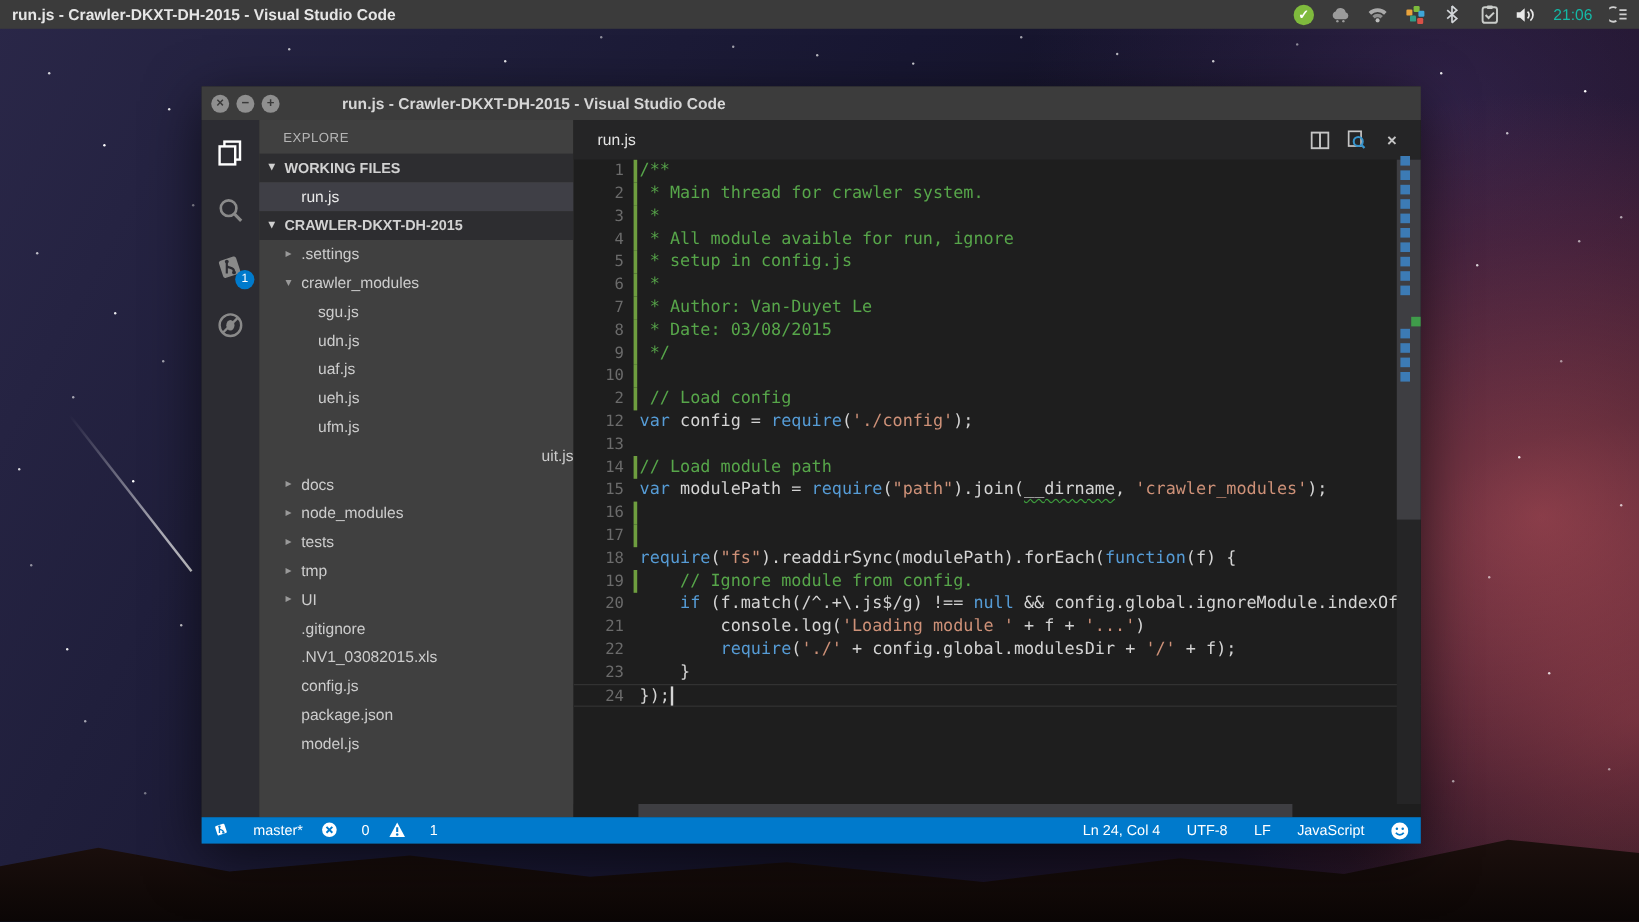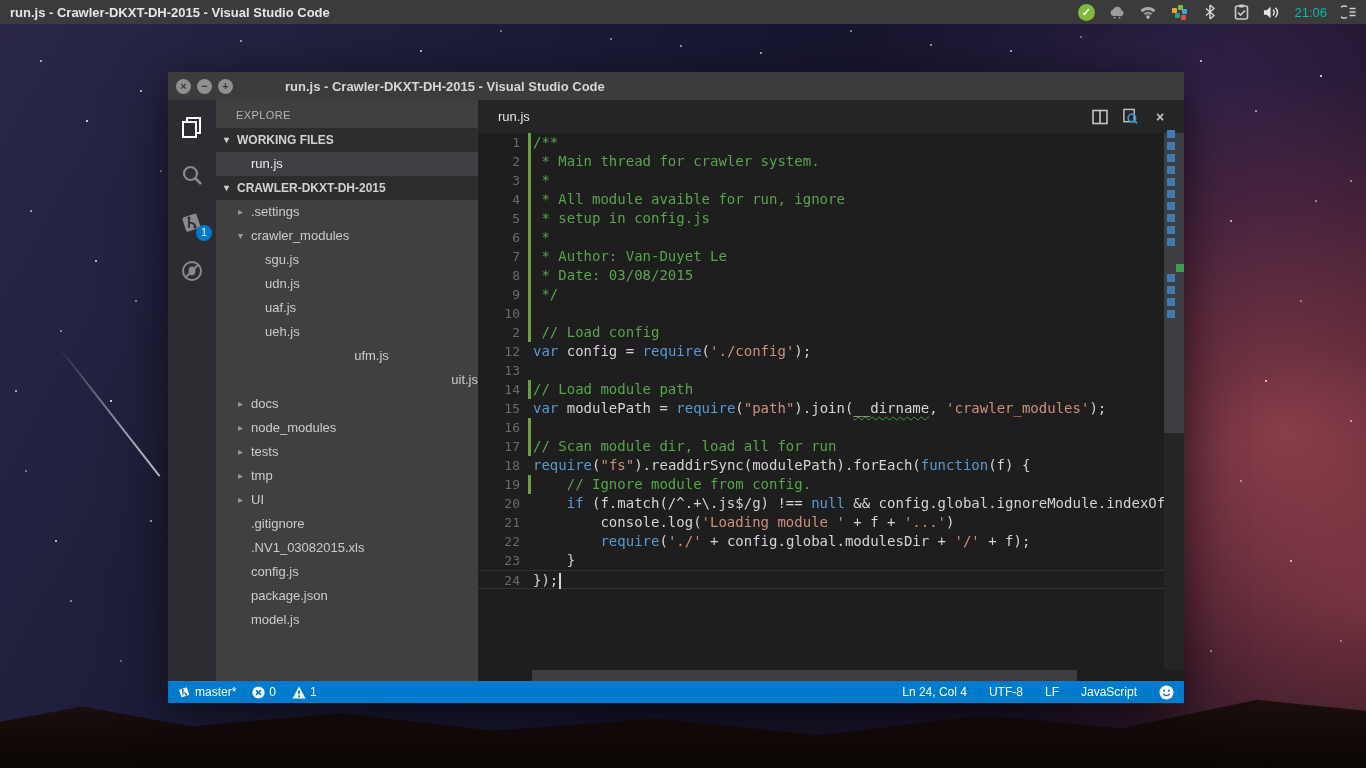--- a/index.html
+++ b/index.html
@@ -104,21 +104,21 @@
   .vthumb { position:absolute; top:0; left:0; right:0; height:300px; background:#3e3e42; }
   .rmark { position:absolute; left:3px; width:8px; height:8px; background:#3c7bb5; }
   .rmark.green { left:12px; background:#3f9c4a; }
   .hscroll { position:absolute; left:0; right:0; bottom:0; height:11px; background:#1e1e1e; }
   .hthumb { position:absolute; left:54px; width:545px; top:0; bottom:0; background:#3e3e42; }
 
   
   .statusbar { position:absolute; left:0; right:0; bottom:0; height:22px;
     background:var(--statusbar,#007ACC); color:#fff; display:flex; align-items:center;
     font-size:12px; padding:0 10px; }
-  .sitem { display:flex; align-items:center; gap:4px; margin-right:16px; cursor:default; }
+  .sitem { display:flex; align-items:flex-start; gap:20px; margin-right:16px; cursor:default; }
   .sright { margin-left:auto; display:flex; align-items:center; }
   .sright .sitem { margin-right:0; margin-left:22px; }
 </style>
 </head>
 <body>
 
 <div class="desktop">
   <div class="stars"></div>
   <div class="meteor"></div>
   <div class="mountains"></div>
@@ -255,21 +255,21 @@
             <span>udn.js</span>
           </div>
           <div class="trow file" style="padding-left: 36px;">
             <span class="twist"></span>
             <span>uaf.js</span>
           </div>
           <div class="trow file" style="padding-left: 36px;">
             <span class="twist"></span>
             <span>ueh.js</span>
           </div>
-          <div class="trow file" style="padding-left: 36px; justify-content: center;">
+          <div class="trow file" style="padding-left: 36px;">
             <span class="twist"></span>
             <span>ufm.js</span>
           </div>
           <div class="trow file" style="padding-left: 36px; justify-content: flex-end;">
             <span class="twist"></span>
             <span>uit.js</span>
           </div>
           <div class="trow folder" style="padding-left: 22px;">
             <span class="twist">▸</span>
             <span>docs</span>
@@ -344,21 +344,21 @@
           <div class="cline"><span class="ln">7</span><span class="gut added"></span><span class="txt"><span class="tok cm"> * Author: Van-Duyet Le</span></span></div>
           <div class="cline"><span class="ln">8</span><span class="gut added"></span><span class="txt"><span class="tok cm"> * Date: 03/08/2015</span></span></div>
           <div class="cline"><span class="ln">9</span><span class="gut added"></span><span class="txt"><span class="tok cm"> */</span></span></div>
           <div class="cline"><span class="ln">10</span><span class="gut added"></span><span class="txt"></span></div>
           <div class="cline"><span class="ln">2</span><span class="gut added"></span><span class="txt"><span class="tok cm"> // Load config</span></span></div>
           <div class="cline"><span class="ln">12</span><span class="gut"></span><span class="txt"><span class="tok kw">var</span><span class="tok df"> config = </span><span class="tok kw">require</span><span class="tok df">(</span><span class="tok st">'./config'</span><span class="tok df">);</span></span></div>
           <div class="cline"><span class="ln">13</span><span class="gut"></span><span class="txt"></span></div>
           <div class="cline"><span class="ln">14</span><span class="gut added"></span><span class="txt"><span class="tok cm">// Load module path</span></span></div>
           <div class="cline"><span class="ln">15</span><span class="gut"></span><span class="txt"><span class="tok kw">var</span><span class="tok df"> modulePath = </span><span class="tok kw">require</span><span class="tok df">(</span><span class="tok st">"path"</span><span class="tok df">).join(</span><span class="tok wr">__dirname</span><span class="tok df">, </span><span class="tok st">'crawler_modules'</span><span class="tok df">);</span></span></div>
           <div class="cline"><span class="ln">16</span><span class="gut added"></span><span class="txt"></span></div>
-          <div class="cline"><span class="ln">17</span><span class="gut added"></span><span class="txt"><span class="tok cm">// Scan module dir, load all for run</span></span></div>
+          <div class="cline"><span class="ln">17</span><span class="gut added"></span></div>
           <div class="cline"><span class="ln">18</span><span class="gut"></span><span class="txt"><span class="tok kw">require</span><span class="tok df">(</span><span class="tok st">"fs"</span><span class="tok df">).readdirSync(modulePath).forEach(</span><span class="tok kw">function</span><span class="tok df">(f) {</span></span></div>
           <div class="cline"><span class="ln">19</span><span class="gut added"></span><span class="txt"><span class="tok cm">    // Ignore module from config.</span></span></div>
           <div class="cline"><span class="ln">20</span><span class="gut"></span><span class="txt"><span class="tok df">    </span><span class="tok kw">if</span><span class="tok df"> (f.match(/^.+\.js$/g) !== </span><span class="tok kw">null</span><span class="tok df"> &amp;&amp; config.global.ignoreModule.indexOf(f)</span></span></div>
           <div class="cline"><span class="ln">21</span><span class="gut"></span><span class="txt"><span class="tok df">        console.log(</span><span class="tok st">'Loading module '</span><span class="tok df"> + f + </span><span class="tok st">'...'</span><span class="tok df">)</span></span></div>
           <div class="cline"><span class="ln">22</span><span class="gut"></span><span class="txt"><span class="tok df">        </span><span class="tok kw">require</span><span class="tok df">(</span><span class="tok st">'./'</span><span class="tok df"> + config.global.modulesDir + </span><span class="tok st">'/'</span><span class="tok df"> + f);</span></span></div>
           <div class="cline"><span class="ln">23</span><span class="gut"></span><span class="txt"><span class="tok df">    }</span></span></div>
           <div class="cline current"><span class="ln">24</span><span class="gut"></span><span class="txt"><span class="tok df">});</span><span class="cursor"></span></span></div>
         </div>
 
       <div class="vscroll">

